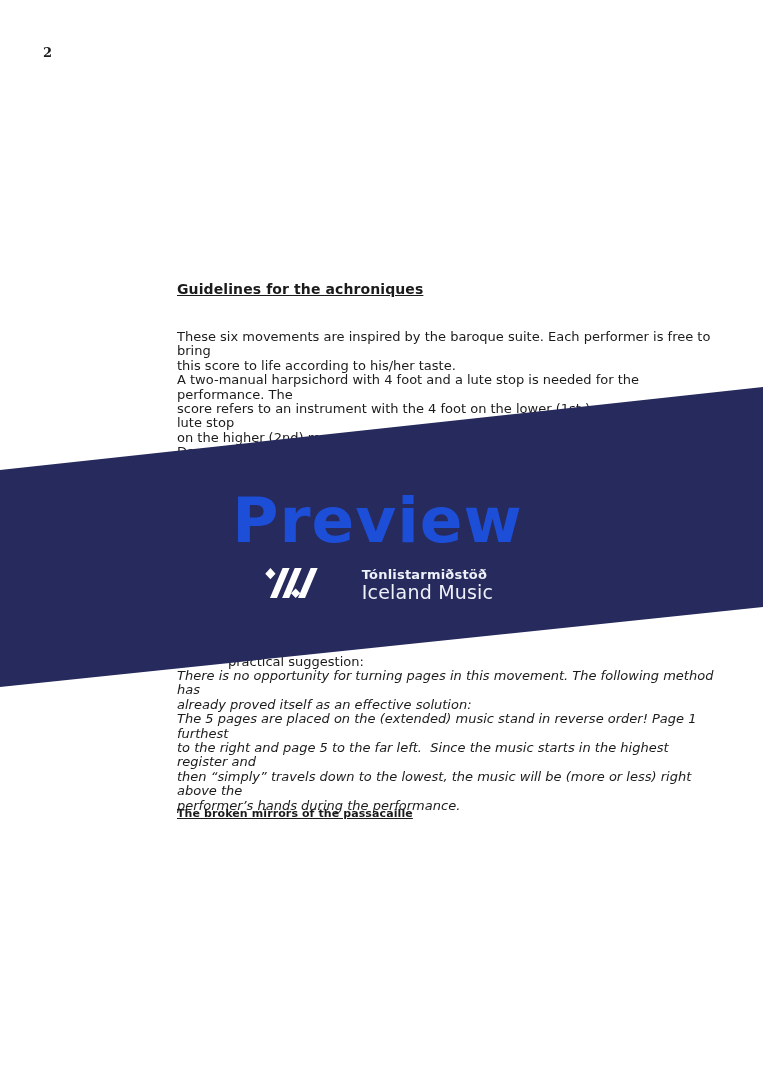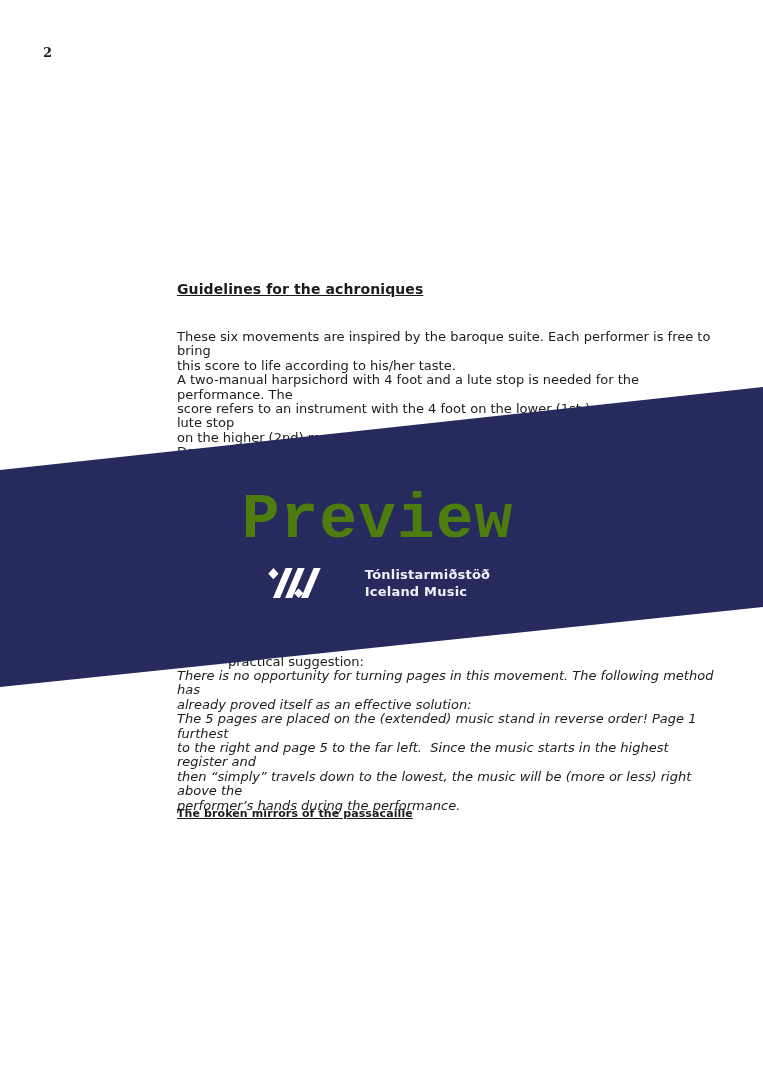--- a/index.html
+++ b/index.html
@@ -49,21 +49,21 @@
   .logo-row {
     position:absolute; left:0; right:0; top:566px;
     z-index:6;
     display:flex; justify-content:center; align-items:center; gap:10px;
     transform:translateX(-4px);
   }
   .logo-mark { width:58px; height:32px; flex:0 0 auto; }
   .logo-mark svg { display:block; width:100%; height:100%; }
   .logo-text { text-align:left; color:#eef1f9;margin-left:32px; }
   .logo-name { font-size:13px; font-weight:700; line-height:17.5px; letter-spacing:0.2px; }
-  .logo-sub  { font-size:13px; font-weight:700; line-height:16px; letter-spacing:0.2px; }
+  .logo-sub  { font-size:19px; font-weight:400; line-height:16px; letter-spacing:0.2px; }
 </style>
 </head>
 <body>
 
 <div class="page">
 
   <div class="pagenum">2</div>
 
   <div class="doc-heading" id="heading1">Guidelines for the achroniques</div>
 
@@ -82,21 +82,21 @@
 The 5 pages are placed on the (extended) music stand in reverse order! Page 1 furthest
 to the right and page 5 to the far left.  Since the music starts in the highest register and
 then “simply” travels down to the lowest, the music will be (more or less) right above the
 performer’s hands during the performance.</div>
 
   <div class="doc-heading" id="heading2">The broken mirrors of the passacaille</div>
 
 
   <div class="preview-band" style="background: rgb(38, 42, 92);"></div>
 
-  <div class="preview-label" style="color: #4d7c0f; font-family: Liberation Mono, monospace;">Preview</div>
+  <div class="preview-label" style="color: #1d4ed8;">Preview</div>
 
   <div class="logo-row">
     <span class="logo-mark">
       <svg viewBox="0 0 62 34" xmlns="http://www.w3.org/2000/svg">
         <g fill="#ffffff">
           <polygon points="9,1 14.5,7 9,13 3.5,7"></polygon>
           <polygon points="22,1 29.5,1 16,33 8.5,33"></polygon>
           <polygon points="35,1 42.5,1 29,33 21.5,33"></polygon>
           <polygon points="36,23 41,28 36,33 31,28"></polygon>
           <polygon points="52,1 59.5,1 46,33 38.5,33"></polygon>

